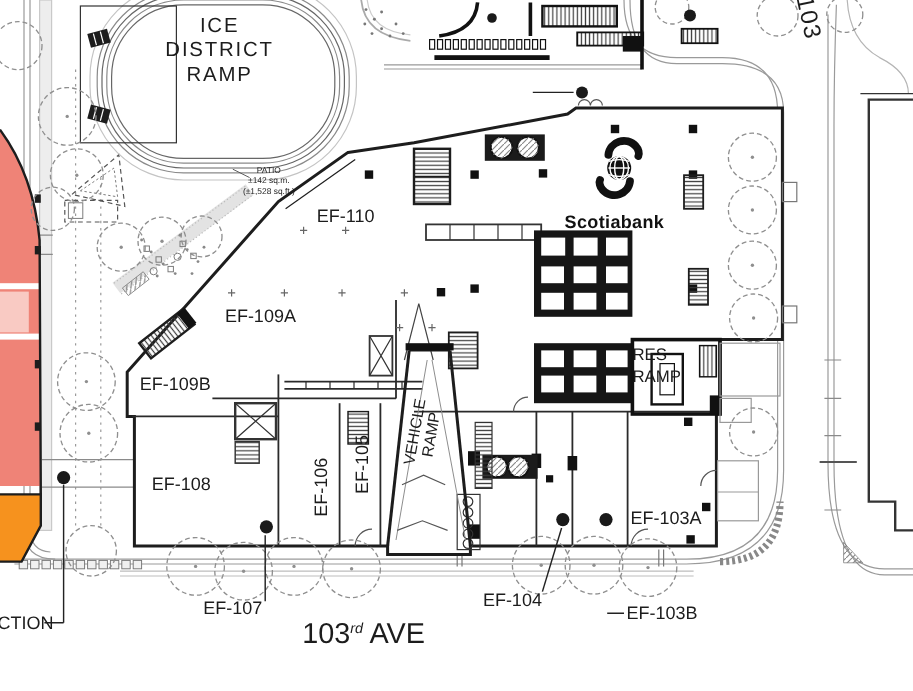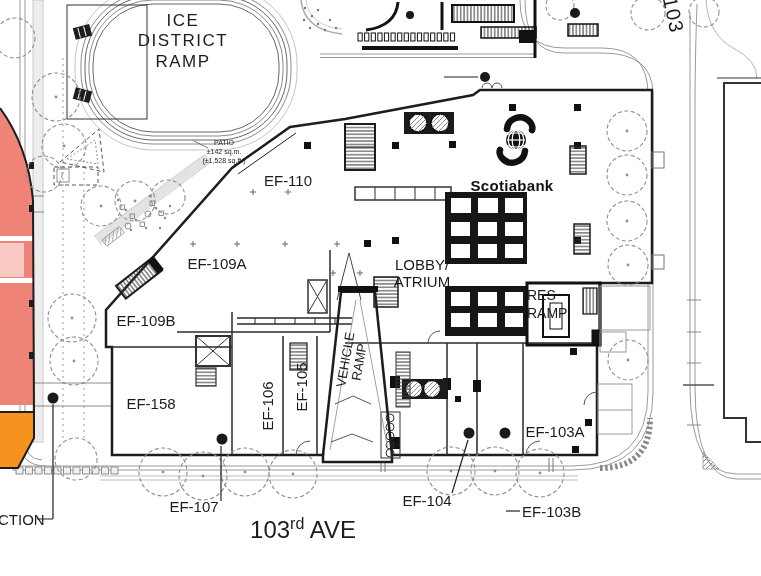--- a/index.html
+++ b/index.html
@@ -11,21 +11,21 @@
   .left{transform:none;text-align:left;}
   .s17{font-size:17px;letter-spacing:1.5px;line-height:1.2;}
   .s15{font-size:15px;}
   .s14{font-size:14px;line-height:1.25;}
   .s13{font-size:13px;}
   .s7{font-size:7px;line-height:1.25;letter-spacing:0;}
   .rot90{transform:translate(-50%,-50%) rotate(-90deg);}
   .rot80{transform:translate(-50%,-50%) rotate(-80deg);line-height:1.1;}
   .rot78{transform:translate(-50%,-50%) rotate(78deg);}
   .ave{font-size:24px;white-space:nowrap;}
-  .ave sup{font-size:16px;}
+  .ave sup{font-size:12px;font-style:italic;}
   .brand{font-weight:bold;font-size:15px;letter-spacing:.3px;color:#111;white-space:nowrap;margin-top:19px;}
   .cross{font-size:20px;letter-spacing:1px;}
 </style>
 </head>
 <body>
 
 <div id="canvas">
 <svg width="761" height="576" viewBox="0 0 761 576">
   <defs>
     <pattern id="hatch" patternUnits="userSpaceOnUse" width="5" height="5">
@@ -449,27 +449,25 @@
 DISTRICT
 RAMP</div>
 <div class="lbl s7" style="left:224px;top:152px;">PATIO
 ±142 sq.m.
 (±1,528 sq.ft.)</div>
 <div class="lbl s15 left" style="left:-2px;top:511px;">CTION</div>
 
 <div class="lbl s15" style="left:288px;top:181px;">EF-110</div>
 <div class="lbl s15" style="left:217px;top:264px;">EF-109A</div>
 <div class="lbl s15" style="left:146px;top:321px;">EF-109B</div>
-<div class="lbl s15" style="left:151px;top:404px;">EF-158</div>
+<div class="lbl s15" style="left:151px;top:404px;">EF-108</div>
 <div class="lbl s15 rot90" style="left:268px;top:406px;">EF-106</div>
 <div class="lbl s15 rot90" style="left:302px;top:387px;">EF-105</div>
 <div class="lbl s13 rot80" style="left:353px;top:361px;">VEHICLE
 RAMP</div>
-<div class="lbl s15" style="left:422px;top:273px;">LOBBY/
-ATRIUM</div>
 <div class="lbl s14 left" style="left:527px;top:287px;">RES
 RAMP</div>
 <div class="lbl s15" style="left:555px;top:396px;margin-top:36px;">EF-103A</div>
 <div class="lbl s15" style="left:427px;top:501px;">EF-104</div>
 <div class="lbl s15 left" style="left:522px;top:503px;">EF-103B</div>
 <div class="lbl s15" style="left:194px;top:507px;">EF-107</div>
 
 <div class="lbl ave" style="left:303px;top:529px;"><span>103</span><sup>rd</sup> <span>AVE</span></div>
 <div class="lbl cross rot78" style="left:673px;top:15px;">103</div>
 

